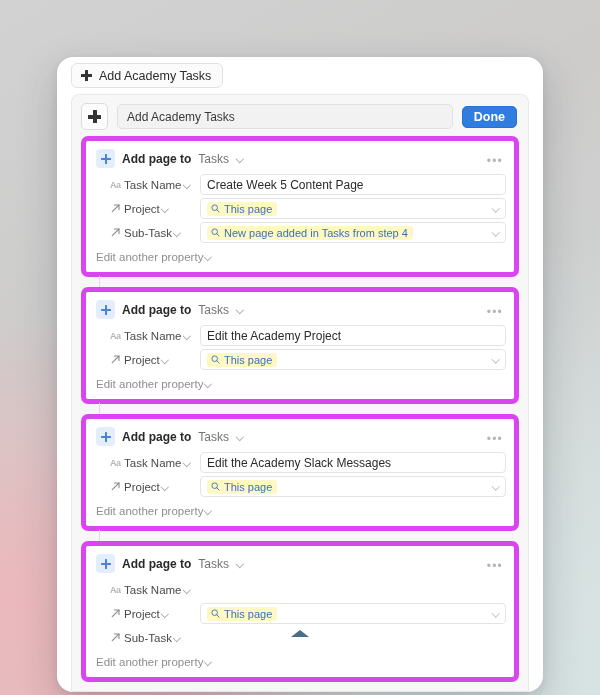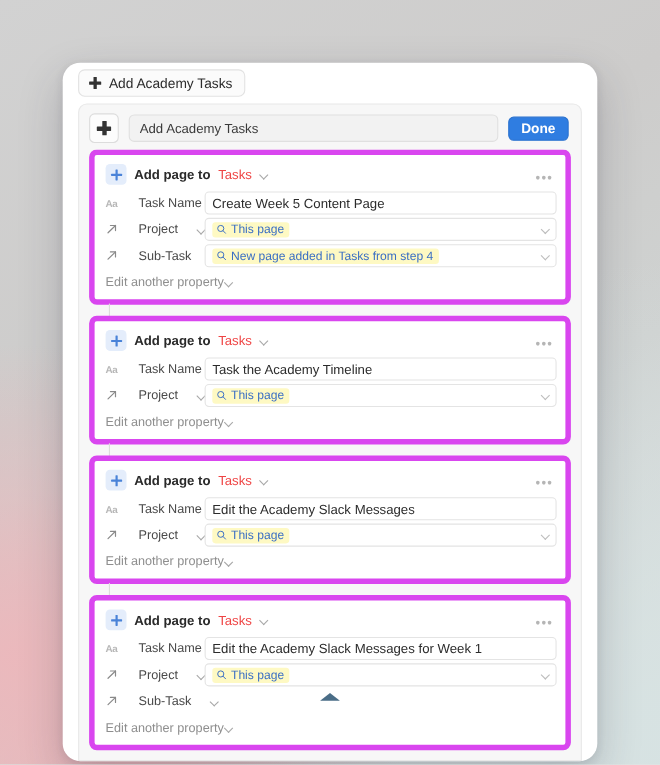--- a/index.html
+++ b/index.html
@@ -201,21 +201,21 @@
   .card-plus .plus-glyph::after  { background: #4a83d8; left: 4px; height: 10px; width: 2px; }
 
   .card-head .action {
     font-size: 12px;
     color: #2a2a2a;
     font-weight: bold;
     white-space: nowrap;
   }
   .card-head .db {
     font-size: 12px;
-    color: #ef4444;
+    color: #737373;
     white-space: nowrap;
   }
   .chev {
     display: inline-block;
     width: 7px;
     height: 7px;
     flex: 0 0 auto;
     position: relative;
   }
   .chev::after {
@@ -247,23 +247,24 @@
     display: flex;
     align-items: center;
     height: 21px;
     margin-bottom: 3px;
   }
   .prop-label {
     width: 92px;
     flex: 0 0 auto;
     display: flex;
     align-items: center;
-    gap: 18px;
+    gap: 2px;
     padding-left: 2px;
     box-sizing: border-box;
+    margin-left: 14px;
   }
   .prop-label .name {
     font-size: 11.5px;
     color: #4a4a4a;
     white-space: nowrap;
   }
   .aa-icon {
     font-size: 9px;
     color: #b6b6b6;
     font-weight: bold;
@@ -481,21 +482,21 @@
               <span class="chev"></span>
               <span class="dots">•••</span>
             </div>
             <div class="prop-row">
               <div class="prop-label">
                 <span class="aa-icon">Aa</span>
                 <span class="name">Task Name</span>
                 <span class="chev"></span>
               </div>
               <div class="prop-field">
-                <span class="text">Task the Academy Timeline</span>
+                <span class="text">Edit the Academy Project</span>
               </div>
             </div>
             <div class="prop-row">
               <div class="prop-label">
                 <span class="arrow-icon">
                   <svg width="12" height="11" viewBox="0 0 12 11" fill="none" xmlns="http://www.w3.org/2000/svg">
                     <path d="M2.2 8.6 L9 2" stroke="#8a8a8a" stroke-width="1.1" stroke-linecap="round"></path>
                     <path d="M4.4 2 L9 2 L9 6.6" stroke="#8a8a8a" stroke-width="1.1" stroke-linecap="round" stroke-linejoin="round"></path>
                   </svg>
                 </span>
@@ -584,23 +585,20 @@
               <span class="db">Tasks</span>
               <span class="chev"></span>
               <span class="dots">•••</span>
             </div>
             <div class="prop-row">
               <div class="prop-label">
                 <span class="aa-icon">Aa</span>
                 <span class="name">Task Name</span>
                 <span class="chev"></span>
               </div>
-              <div class="prop-field">
-                <span class="text">Edit the Academy Slack Messages for Week 1</span>
-              </div>
             </div>
             <div class="prop-row">
               <div class="prop-label">
                 <span class="arrow-icon">
                   <svg width="12" height="11" viewBox="0 0 12 11" fill="none" xmlns="http://www.w3.org/2000/svg">
                     <path d="M2.2 8.6 L9 2" stroke="#8a8a8a" stroke-width="1.1" stroke-linecap="round"></path>
                     <path d="M4.4 2 L9 2 L9 6.6" stroke="#8a8a8a" stroke-width="1.1" stroke-linecap="round" stroke-linejoin="round"></path>
                   </svg>
                 </span>
                 <span class="name">Project</span>

